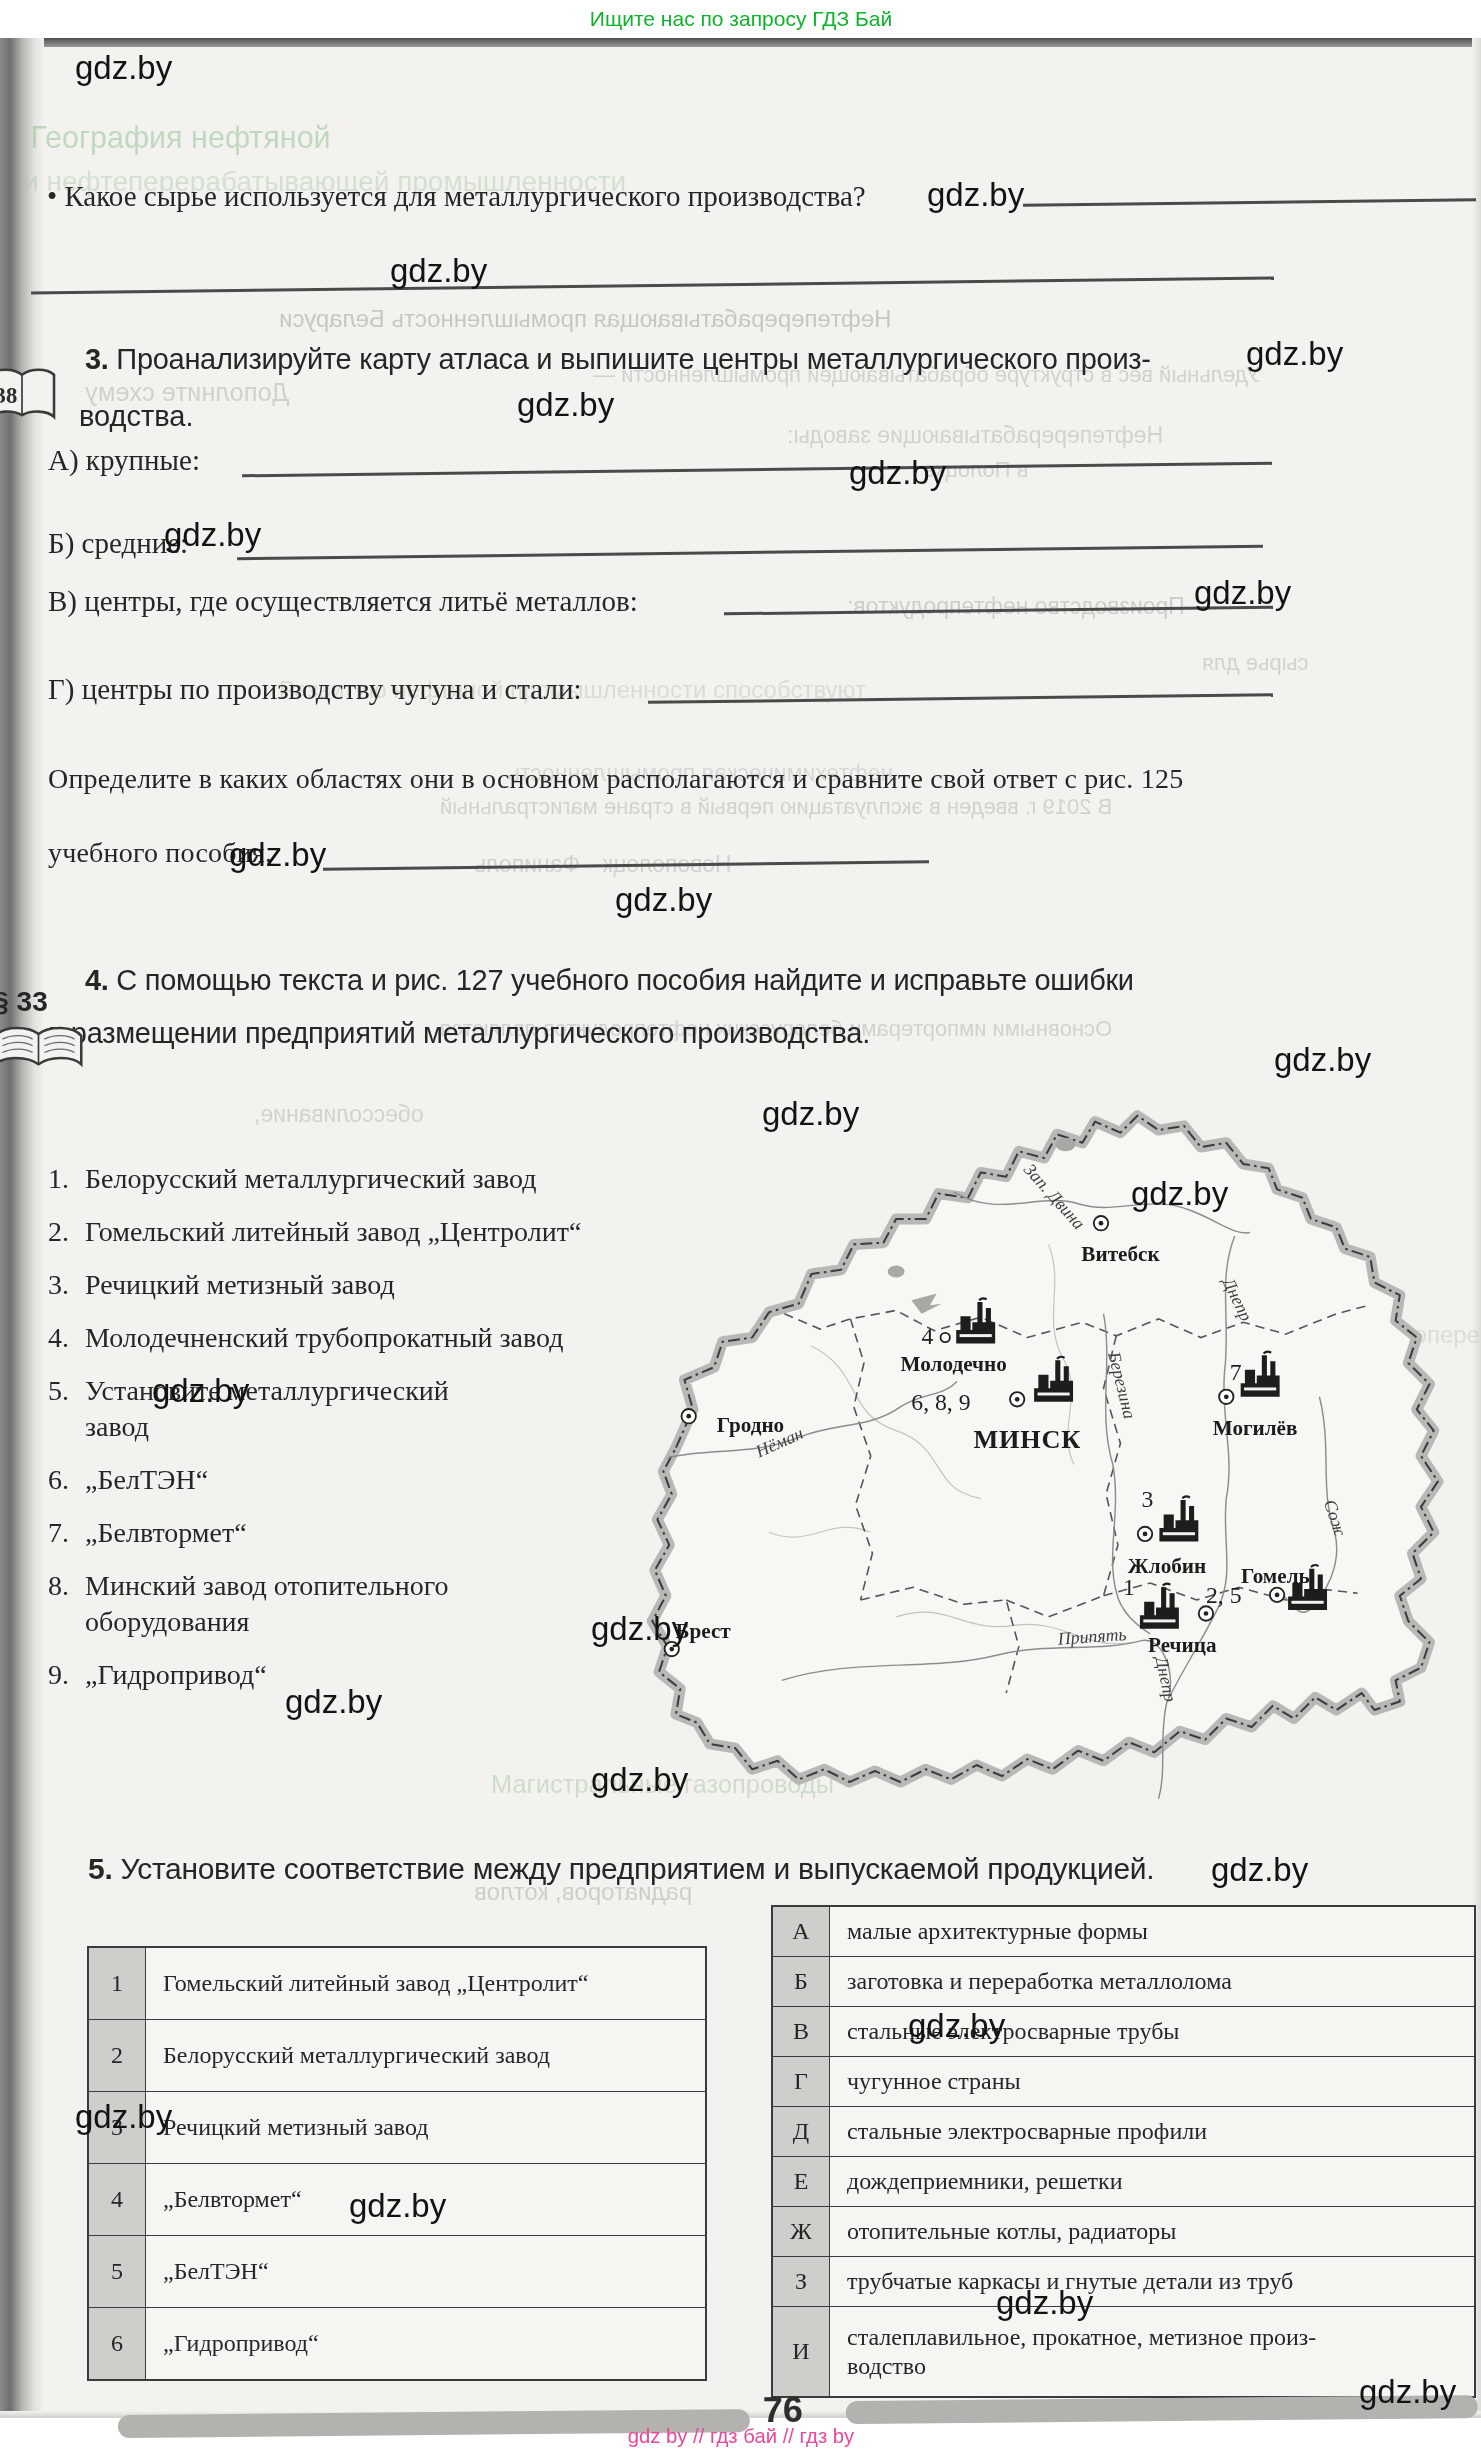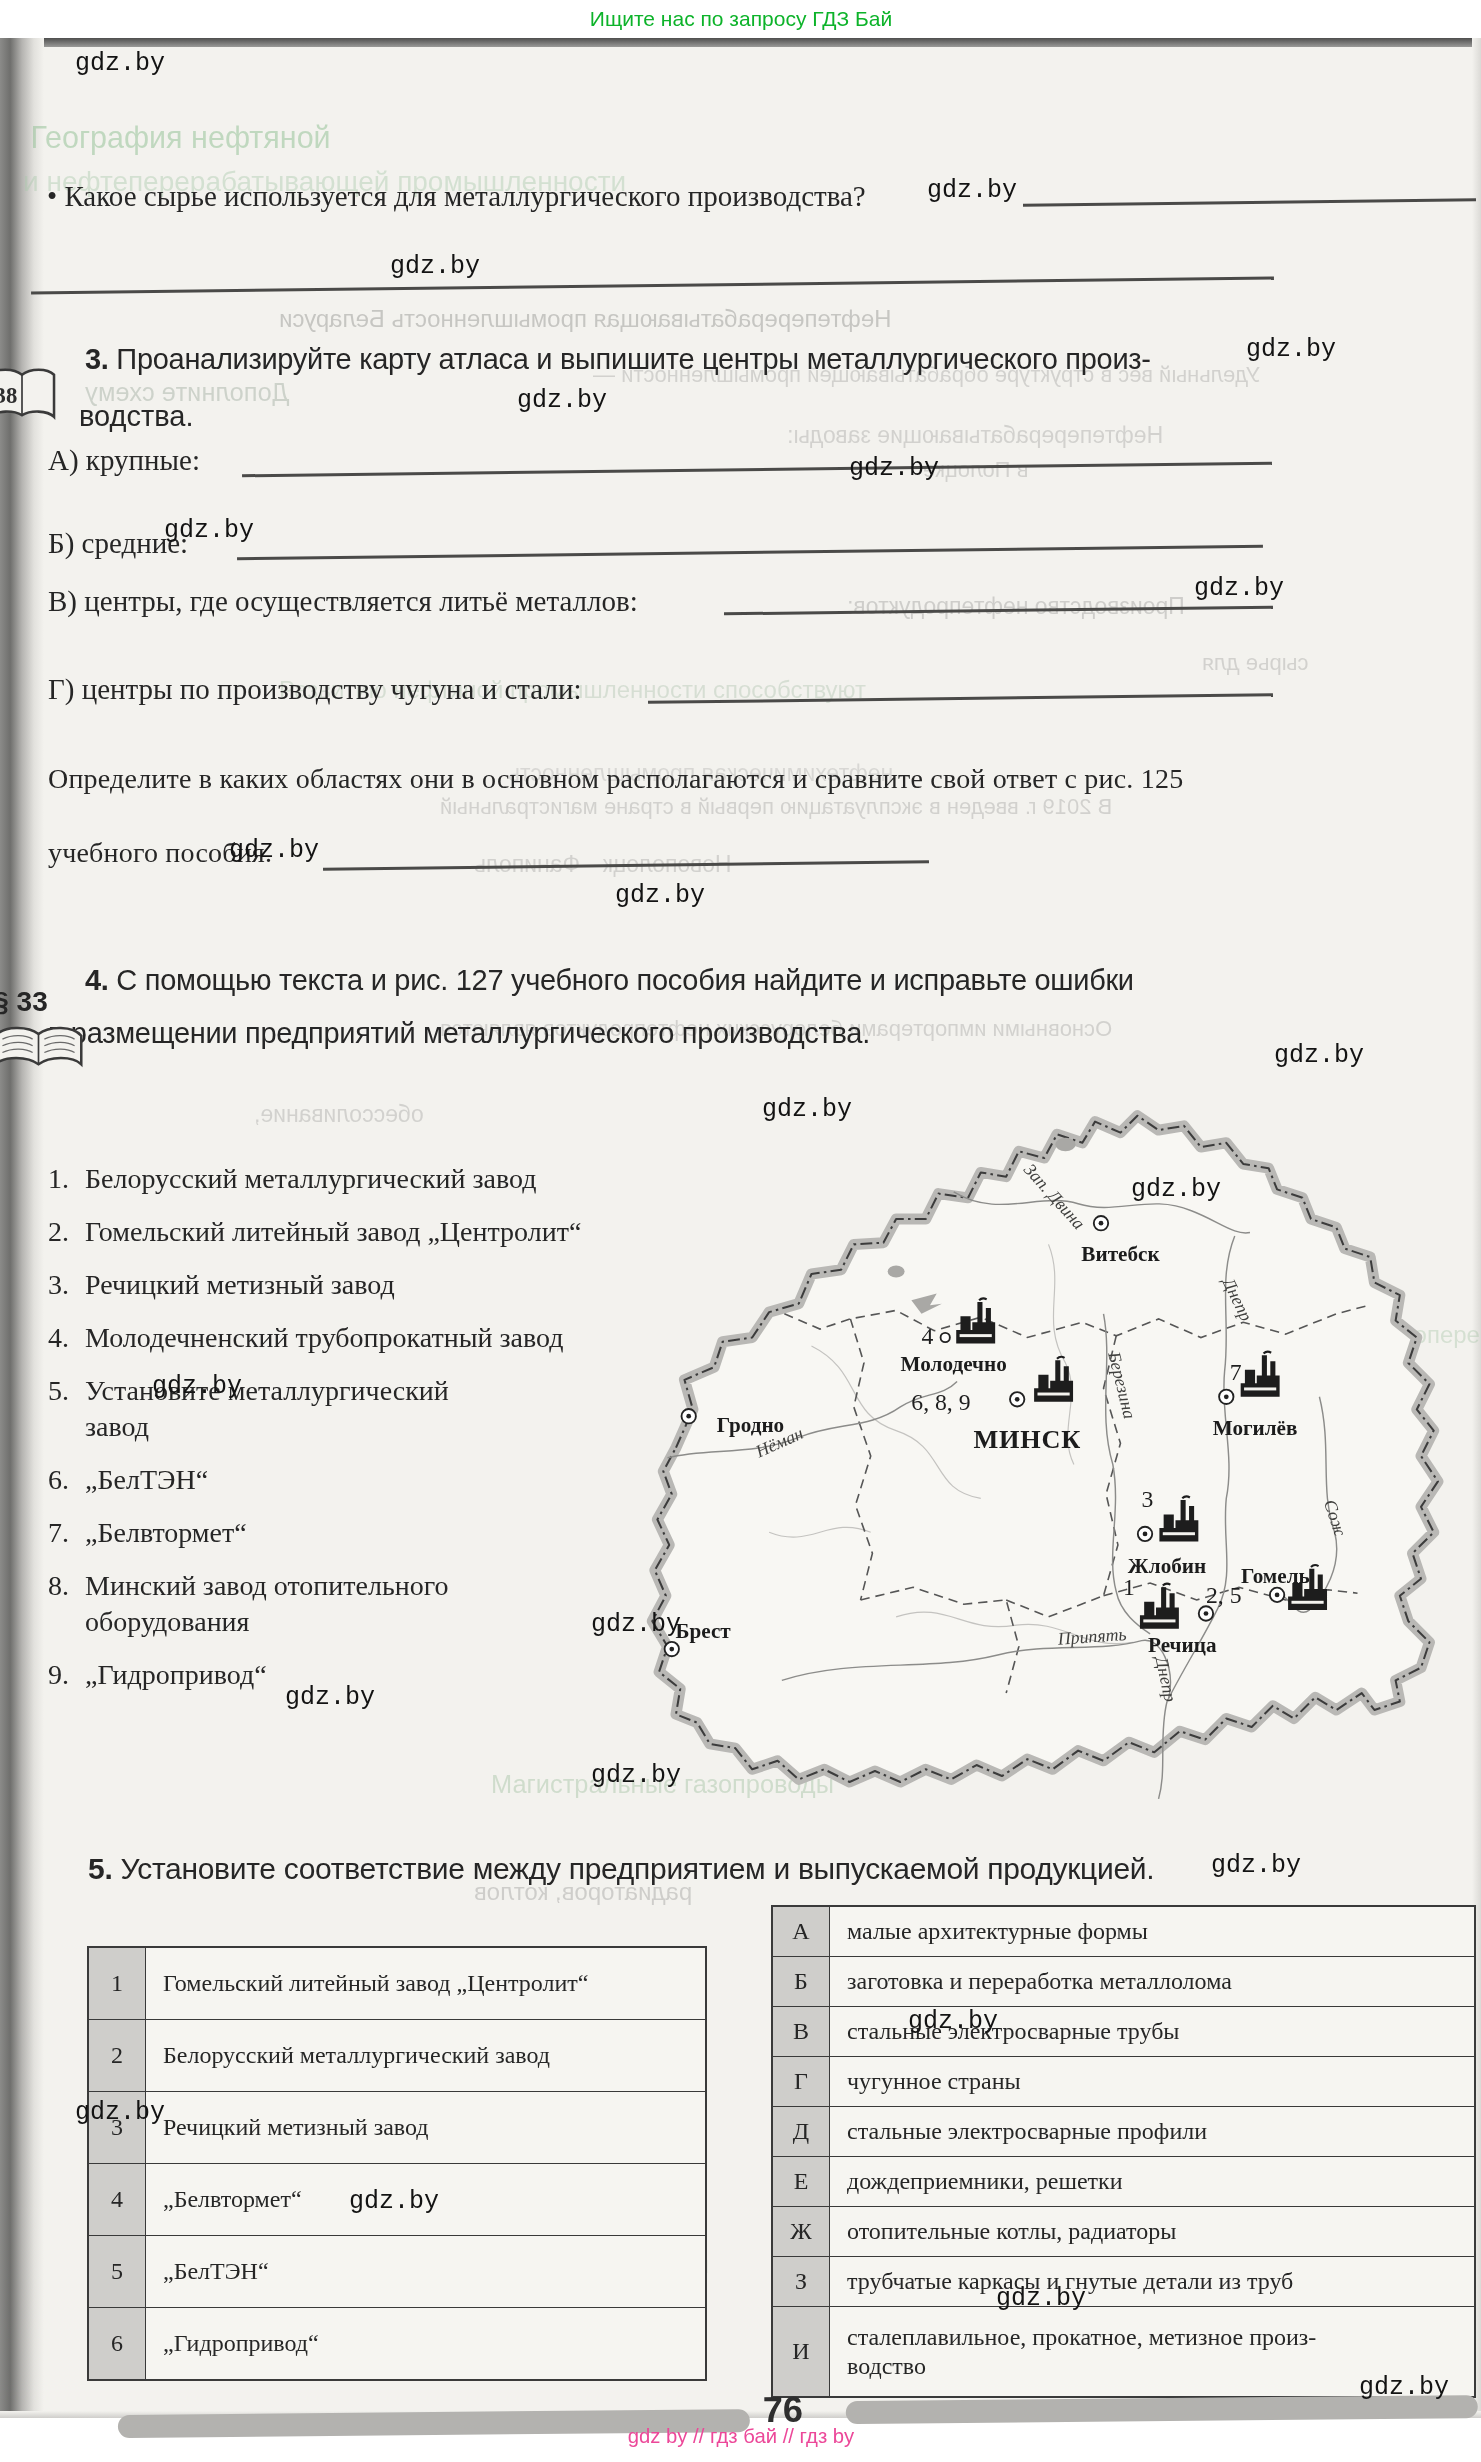--- a/index.html
+++ b/index.html
@@ -11,22 +11,22 @@
           font-family:"Liberation Sans","DejaVu Sans",sans-serif;font-size:20.3px;}
   .scan{position:absolute;left:0;top:38px;width:1482px;height:2380px;background:#f3f2ee;}
   .scan-top{position:absolute;left:0;top:0;width:100%;height:8.5px;
             background:linear-gradient(#4e4e4e,#9a9a98);}
   .spine{position:absolute;left:0;top:0;width:44px;height:100%;
          background:linear-gradient(90deg,#8b8b89 0px,#6f6f6d 10.2px,#b5b4b1 22px,#e2e1dd 34px,#f3f2ee 44px);}
   .redge{position:absolute;right:0;top:0;width:10.2px;height:100%;
          background:linear-gradient(270deg,#d8d7d3,#f3f2ee);}
   .bedge{position:absolute;left:0;bottom:0;width:100%;height:6.8px;
          background:linear-gradient(#f3f2ee,#cfcecb);}
-  .wm{position:absolute;font-family:Liberation Mono, monospace;
-      font-size:25px;color:#131313;white-space:nowrap;}
+  .wm{position:absolute;font-family:Liberation Sans, sans-serif;
+      font-size:33px;color:#131313;white-space:nowrap;}
   .ghost{position:absolute;white-space:nowrap;font-family:"Liberation Sans","DejaVu Sans",sans-serif;}
   .serif{font-family:"Liberation Serif","DejaVu Serif",serif;}
   .sans{font-family:"Liberation Sans","DejaVu Sans",sans-serif;}
   .q{position:absolute;left:47px;top:142px;font-size:29px;}
   .ans{position:absolute;height:2.5px;background:#4a4a48;transform:rotate(-0.7deg);}
   .t3l1{position:absolute;left:85px;top:305px;font-family:"Liberation Sans",sans-serif;font-size:29px;letter-spacing:-0.3px;}
   .t3l2{position:absolute;left:48px;top:362px;font-family:"Liberation Sans",sans-serif;font-size:29px;margin-left:31px;}
   .subl{position:absolute;font-size:29px;}
   .note{position:absolute;left:48px;font-size:28px;letter-spacing:0.2px;}
   .t4l{position:absolute;font-family:"Liberation Sans",sans-serif;font-size:29px;letter-spacing:-0.3px;}

